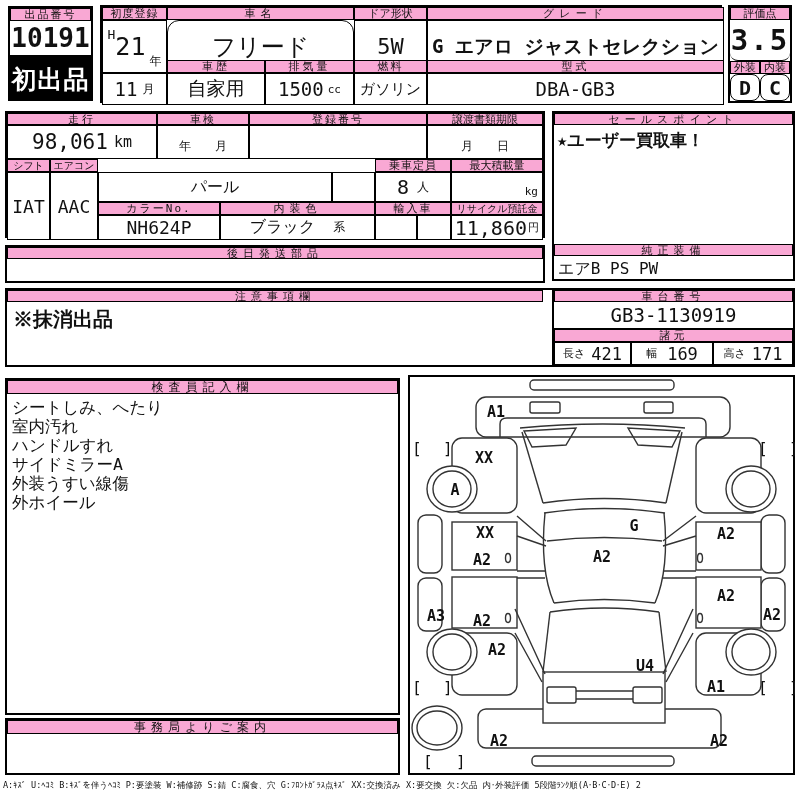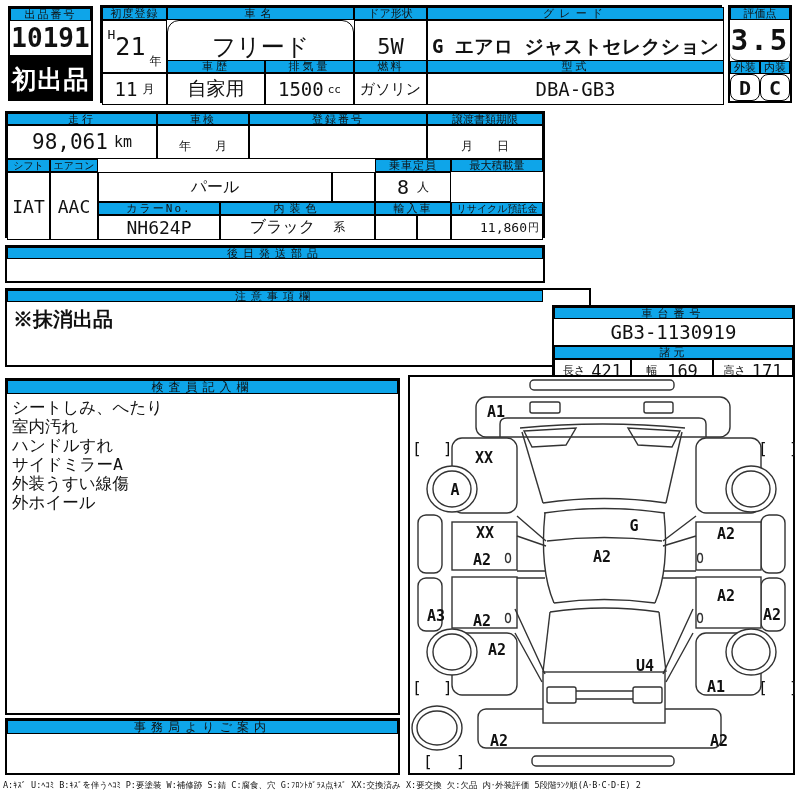--- a/index.html
+++ b/index.html
@@ -1,20 +1,20 @@
 <!DOCTYPE html>
 <html><head>
 <meta charset="utf-8">
 <style>
   html,body{margin:0;padding:0;background:#fff;}
   #sheet{position:relative;width:800px;height:800px;background:#ffffff;
          font-family:"DejaVu Sans Mono","Liberation Sans",sans-serif;color:#111;}
   .abs{position:absolute;box-sizing:border-box;}
   .box2{border:2px solid #000;}
-  .hdr{background:#0ea5e9;border:1px solid #000;display:flex;align-items:center;justify-content:center;
+  .hdr{background:#f9a8d4;border:1px solid #000;display:flex;align-items:center;justify-content:center;
        font-size:11px;white-space:nowrap;overflow:hidden;}
   .ls3{letter-spacing:3px;} .ls2{letter-spacing:2px;} .ls1{letter-spacing:1px;} .ls4{letter-spacing:5px;}
   .cell{border:1px solid #000;background:#fff;display:flex;align-items:center;justify-content:center;
         white-space:nowrap;overflow:hidden;}
   .bold{font-weight:bold;border-radius:8px;}
   .blackbox{background:#000;color:#fff;display:flex;align-items:center;justify-content:center;font-weight:bold;}
   .unit{font-size:11px;margin-left:4px;}
   .smallunit{font-size:12px;}
   .bottomtxt{align-items:flex-end;padding-bottom:3px;}
   .notes-line{font-size:16.5px;line-height:19px;white-space:nowrap;}
@@ -94,49 +94,56 @@
 
     <div class="abs hdr ls4" style="left:91px;top:46px;width:304px;height:13px;margin-top:38px;">外装色</div>
     <div class="abs cell" style="left:91px;top:59px;width:234px;height:30px;font-size:16px;">パール</div>
     <div class="abs cell" style="left:325px;top:59px;width:43px;height:30px;"></div>
     <div class="abs hdr ls1" style="left:368px;top:46px;width:76px;height:13px;">乗車定員</div>
     <div class="abs cell" style="left:368px;top:59px;width:76px;height:30px;">
       <span style="font-size:20px;">8</span>
         <span class="smallunit" style="margin-left:8px;">人</span>
     </div>
     <div class="abs hdr" style="left:444px;top:46px;width:92px;height:13px;">最大積載量</div>
+    <div class="abs cell" style="left:444px;top:59px;width:92px;height:30px;justify-content:flex-end;align-items:flex-end;padding:0 4px 3px 0;font-size:11px;">kg</div>
 
     <div class="abs hdr ls2" style="left:91px;top:89px;width:122px;height:13px;">カラーNo.</div>
     <div class="abs cell" style="left:91px;top:102px;width:122px;height:25px;font-size:18px;">NH624P</div>
     <div class="abs hdr ls4" style="left:213px;top:89px;width:155px;height:13px;">内装色</div>
     <div class="abs cell" style="left:213px;top:102px;width:155px;height:25px;">
       <span style="font-size:16px;">ブラック</span>
         <span class="smallunit" style="margin-left:18px;">系</span>
     </div>
     <div class="abs hdr ls2" style="left:368px;top:89px;width:76px;height:13px;">輸入車</div>
     <div class="abs cell" style="left:368px;top:102px;width:42px;height:25px;"></div>
     <div class="abs cell" style="left:410px;top:102px;width:34px;height:25px;"></div>
     <div class="abs hdr" style="left:444px;top:89px;width:92px;height:13px;font-size:10px;">リサイクル預託金</div>
     <div class="abs cell" style="left:444px;top:102px;width:92px;height:25px;justify-content:flex-end;padding-right:3px;">
-      <span style="font-size:13px;">11,860</span>
+      <span style="font-size:20px;">11,860</span>
         <span class="unit" style="margin-left:1px;">円</span>
     </div>
   </div>
 
   <div class="abs box2" style="left:5px;top:245px;width:540px;height:38px;">
     <div class="abs hdr ls4" style="left:0;top:0;width:536px;height:12px;">後日発送部品</div>
   </div>
 
   <div class="abs box2" style="left:5px;top:288px;width:586px;height:79px;">
     <div class="abs hdr ls4" style="left:0;top:0;width:536px;height:12px;">注意事項欄</div>
     <div class="abs" style="left:6px;top:16px;font-size:20px;font-weight:bold;">※抹消出品</div>
   </div>
 
-
-  <div class="abs box2" style="left:552px;top:288px;width:243px;height:79px;margin-top:17px;">
+  <div class="abs box2" style="left:552px;top:111px;width:243px;height:170px;">
+    <div class="abs hdr ls4" style="left:0;top:0;width:239px;height:12px;">セールスポイント</div>
+    <div class="abs" style="left:3px;top:16px;font-size:17px;font-weight:bold;">★ユーザー買取車！</div>
+    <div class="abs hdr ls4" style="left:0;top:131px;width:239px;height:12px;">純正装備</div>
+    <div class="abs" style="left:4px;top:146px;font-size:16px;">エアB PS PW</div>
+  </div>
+
+  <div class="abs box2" style="left:552px;top:288px;width:243px;height:79px;">
     <div class="abs hdr ls4" style="left:0;top:0;width:239px;height:12px;">車台番号</div>
     <div class="abs cell" style="left:0;top:12px;width:239px;height:27px;font-size:19px;border:none;border-bottom:1px solid #000;">GB3-1130919</div>
     <div class="abs hdr ls3" style="left:0;top:39px;width:239px;height:13px;">諸元</div>
     <div class="abs cell" style="left:0;top:52px;width:77px;height:23px;">
       <span style="font-size:11px;margin-right:6px;">長さ</span>
         <span style="font-size:17px;">421</span>
     </div>
     <div class="abs cell" style="left:77px;top:52px;width:82px;height:23px;">
       <span style="font-size:11px;margin-right:10px;">幅</span>
         <span style="font-size:17px;">169</span>

